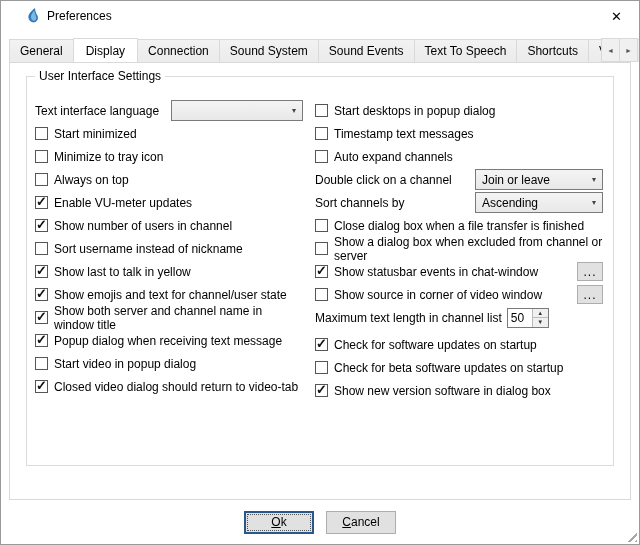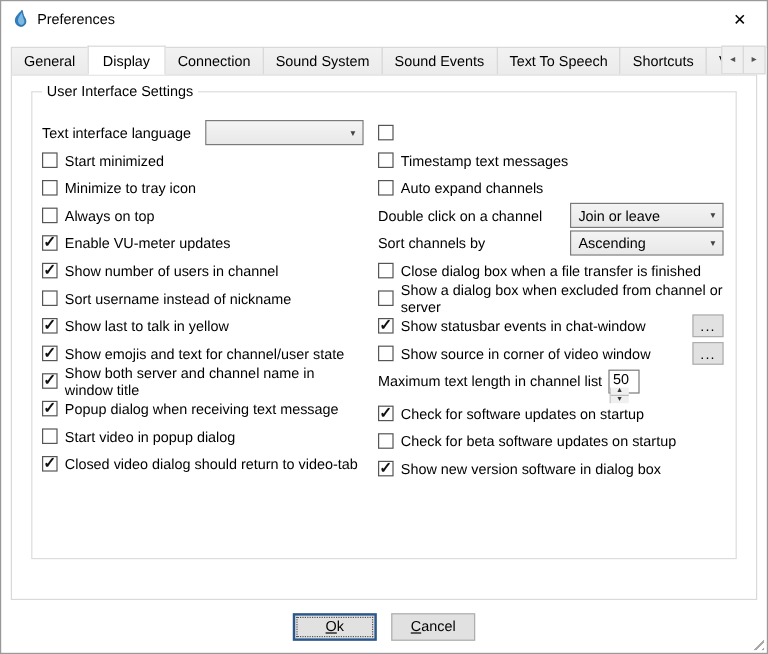--- a/index.html
+++ b/index.html
@@ -3,21 +3,21 @@
 <meta charset="utf-8">
 <style>
   html,body { margin:0; padding:0; background:#c8c8c8; }
   .window {
     width:640px; height:545px; box-sizing:border-box;
     background:#ffffff; border:1px solid #999;
     font-family:"Liberation Sans", sans-serif; font-size:12px; color:#000;
     display:flex; flex-direction:column; position:relative; overflow:hidden;
   }
   
-  .titlebar { height:30px; flex:0 0 auto; display:flex; align-items:center; padding-left:8px; }
+  .titlebar { height:30px; flex:0 0 auto; display:flex; align-items:center; padding-left:24px; }
   .app-icon { width:16px; height:16px; flex:0 0 auto; }
   .title-text { margin-left:6px; }
   .close-btn { margin-left:auto; width:45px; height:30px; display:flex; align-items:center; justify-content:center; font-size:13px; cursor:default; }
   
   .tabbar { flex:0 0 auto; display:flex; align-items:flex-end; padding:7px 0 0 8px; position:relative; overflow:hidden; }
   .tab { flex:0 0 auto; white-space:nowrap; padding:4px 10px 4px; background:linear-gradient(#f2f2f2,#ebebeb);
          border:1px solid #d9d9d9; margin-right:-1px; margin-bottom:-1px; z-index:1; cursor:default; }
   .tab.selected { background:#fff; border-bottom:1px solid #fff; padding:5px 12px 4px; z-index:3; position:relative; }
   .tab-scroll { position:absolute; right:1px; bottom:0; display:flex; z-index:4; }
   .tab-scroll .ts-btn { width:17px; height:22px; background:#f0f0f0; border:1px solid #d9d9d9; margin-left:-1px;
@@ -32,21 +32,21 @@
   .row { display:flex; align-items:center; height:23px; }
   .cb { width:13px; height:13px; box-sizing:border-box; border:1px solid #555; background:#fff; margin-right:6px; flex:0 0 auto; position:relative; }
   .cb.checked::after { content:"✓"; position:absolute; left:0px; top:-3px; font-size:13px; font-weight:bold; color:#111; }
   .combo { height:21px; box-sizing:border-box; border:1px solid #7a7a7a; background:linear-gradient(#f4f4f4,#e8e8e8);
            display:flex; align-items:center; padding:0 6px; cursor:default; }
   .combo .combo-arrow { margin-left:auto; font-size:8px; color:#444; padding-left:8px; }
   .combo-lang { width:132px; margin-left:auto; }
   .combo-right { width:128px; margin-left:auto; }
   .more-btn { width:26px; height:19px; box-sizing:border-box; border:1px solid #adadad; background:#e1e1e1;
               display:flex; align-items:center; justify-content:center; margin-left:auto; letter-spacing:1px; }
-  .spin { display:flex; height:20px; box-sizing:border-box; border:1px solid #7a7a7a; background:#fff; margin-left:5px;flex-direction:column; }
+  .spin { display:flex; height:20px; box-sizing:border-box; border:1px solid #7a7a7a; background:#fff; margin-left:5px; }
   .spin-value { width:21px; display:flex; align-items:center; padding-left:3px; }
   .spin-arrows { width:15px; display:flex; flex-direction:column; border-left:1px solid #bbb; }
   .spin-btn { flex:1; display:flex; align-items:center; justify-content:center; font-size:6px; color:#333; background:#f0f0f0; }
   .spin-btn:first-child { border-bottom:1px solid #bbb; }
   .gap-top { margin-top:4px; }
   
   .button-row { flex:0 0 auto; height:44px; display:flex; align-items:center; justify-content:center; gap:12px; }
   .btn { min-width:70px; height:23px; box-sizing:border-box; background:#e1e1e1; border:1px solid #adadad;
          display:flex; align-items:center; justify-content:center; cursor:default; }
   .btn-ok { border:2px solid #29588c; outline:1px dotted #555; outline-offset:-4px; }
@@ -143,20 +143,21 @@
           </div>
           <div class="row">
             <span class="cb checked"></span>
             <span>Closed video dialog should return to video-tab</span>
           </div>
         </div>
 
         <div class="col-right">
           <div class="row">
             <span class="cb"></span>
+            <span>Start desktops in popup dialog</span>
           </div>
           <div class="row">
             <span class="cb"></span>
             <span>Timestamp text messages</span>
           </div>
           <div class="row">
             <span class="cb"></span>
             <span>Auto expand channels</span>
           </div>
           <div class="row">

